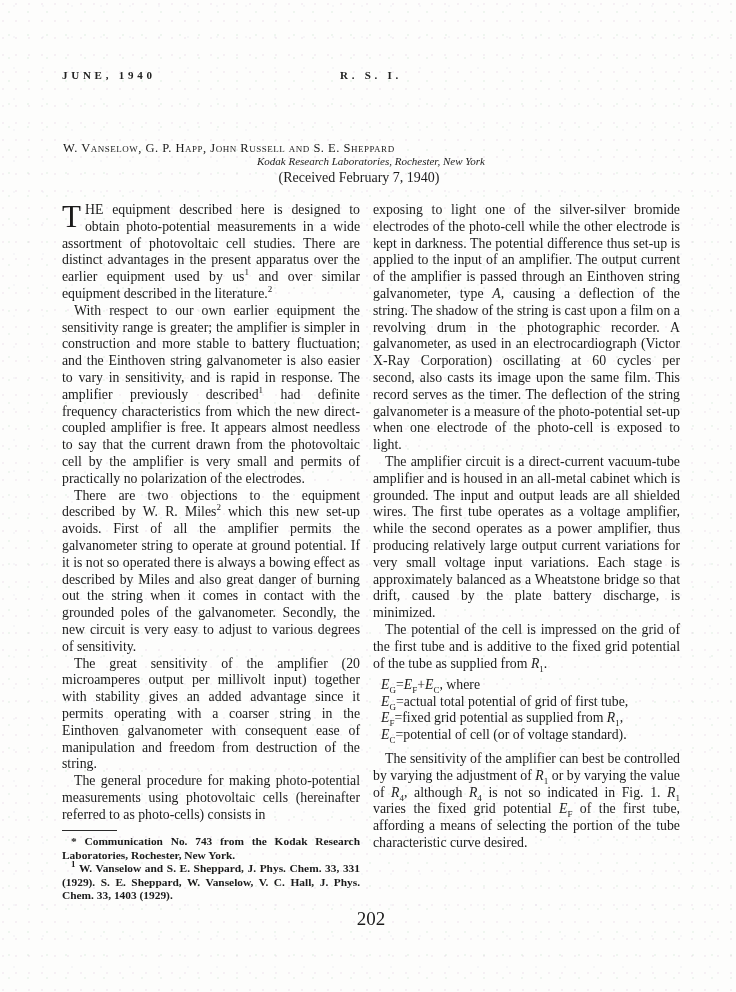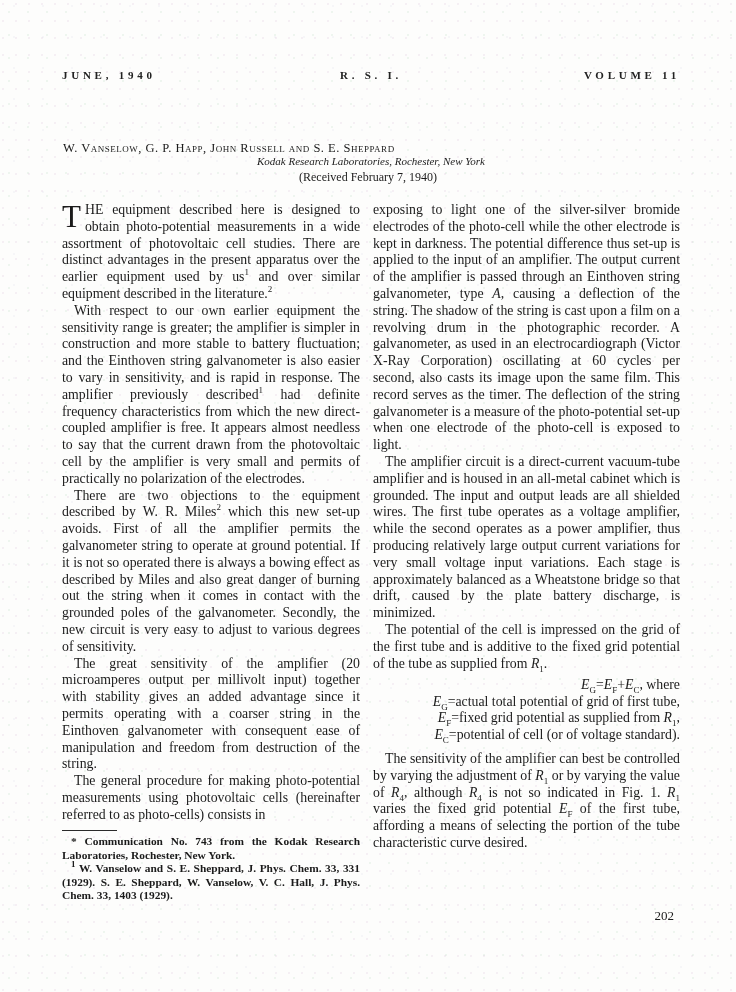--- a/index.html
+++ b/index.html
@@ -28,61 +28,60 @@
   }
   .authors {
     position:absolute; top:141px; left:63px; width:616px;
     text-align:left; font-variant:small-caps; font-size:12.5px; letter-spacing:.04em;
   }
   .affiliation {
     position:absolute; top:155px; left:63px; width:616px;
     text-align:center; font-style:italic; font-size:11px;
   }
   .received {
-    position:absolute; top:170px; left:60px; width:616px;
-    text-align:center; font-size:12px;
+    position:absolute; top:170px; left:51px; width:616px;
+    text-align:center; font-size:14px;
   }
   .columns {
     position:absolute; top:202px; left:62px; width:618px;
     display:flex; gap:13px;
   }
   .col-left  { width:298px; flex:none; }
   .col-right { width:307px; flex:none; }
   .para {
     margin:0; text-align:justify; font-size:13.8px; line-height:16.8px;
   }
   .para.indent { text-indent:12px; }
   .dropcap {
     float:left; font-size:31px; line-height:27px; padding:1px 4px 0 0;
   }
-  .para.equation { margin:5px 0 8px 0; text-align:right; line-height:16.4px; }
+  .para.equation { margin:5px 0 8px 8px; text-align:left; line-height:16.4px; }
   .eq-line { display:block; }
   sup { font-size:9px; line-height:0; vertical-align:super; }
   sub { font-size:9px; line-height:0; vertical-align:sub; }
   .footnote-block { margin-top:7px; }
   .footnote-rule {
     width:55px; height:0; border-top:1px solid #2b2b2b; margin:0 0 4px 0;
   }
   .footnote {
     margin:0; text-align:justify; font-size:11.4px; line-height:13.4px; text-indent:9px;font-weight:bold;
   }
   .page-number {
-    position:absolute; top:908px; left:56px; width:618px;
-    text-align:right; font-size:13px;
+    position:absolute; top:908px; left:62px; width:618px;
+    text-align:center; font-size:19px;
   }
 </style>
 </head>
 <body>
 
 <div class="page">
 
   <div class="running-head">
     <span class="rh-left">JUNE, 1940</span>
     <span class="rh-center">R. S. I.</span>
-    <span class="rh-right">VOLUME 11</span>
   </div>
 
 
   <div class="authors">W. Vanselow, G. P. Happ, John Russell and S. E. Sheppard</div>
 
   <div class="affiliation">Kodak Research Laboratories, Rochester, New York</div>
 
   <div class="received">(Received February 7, 1940)</div>
 
   <div class="columns">

